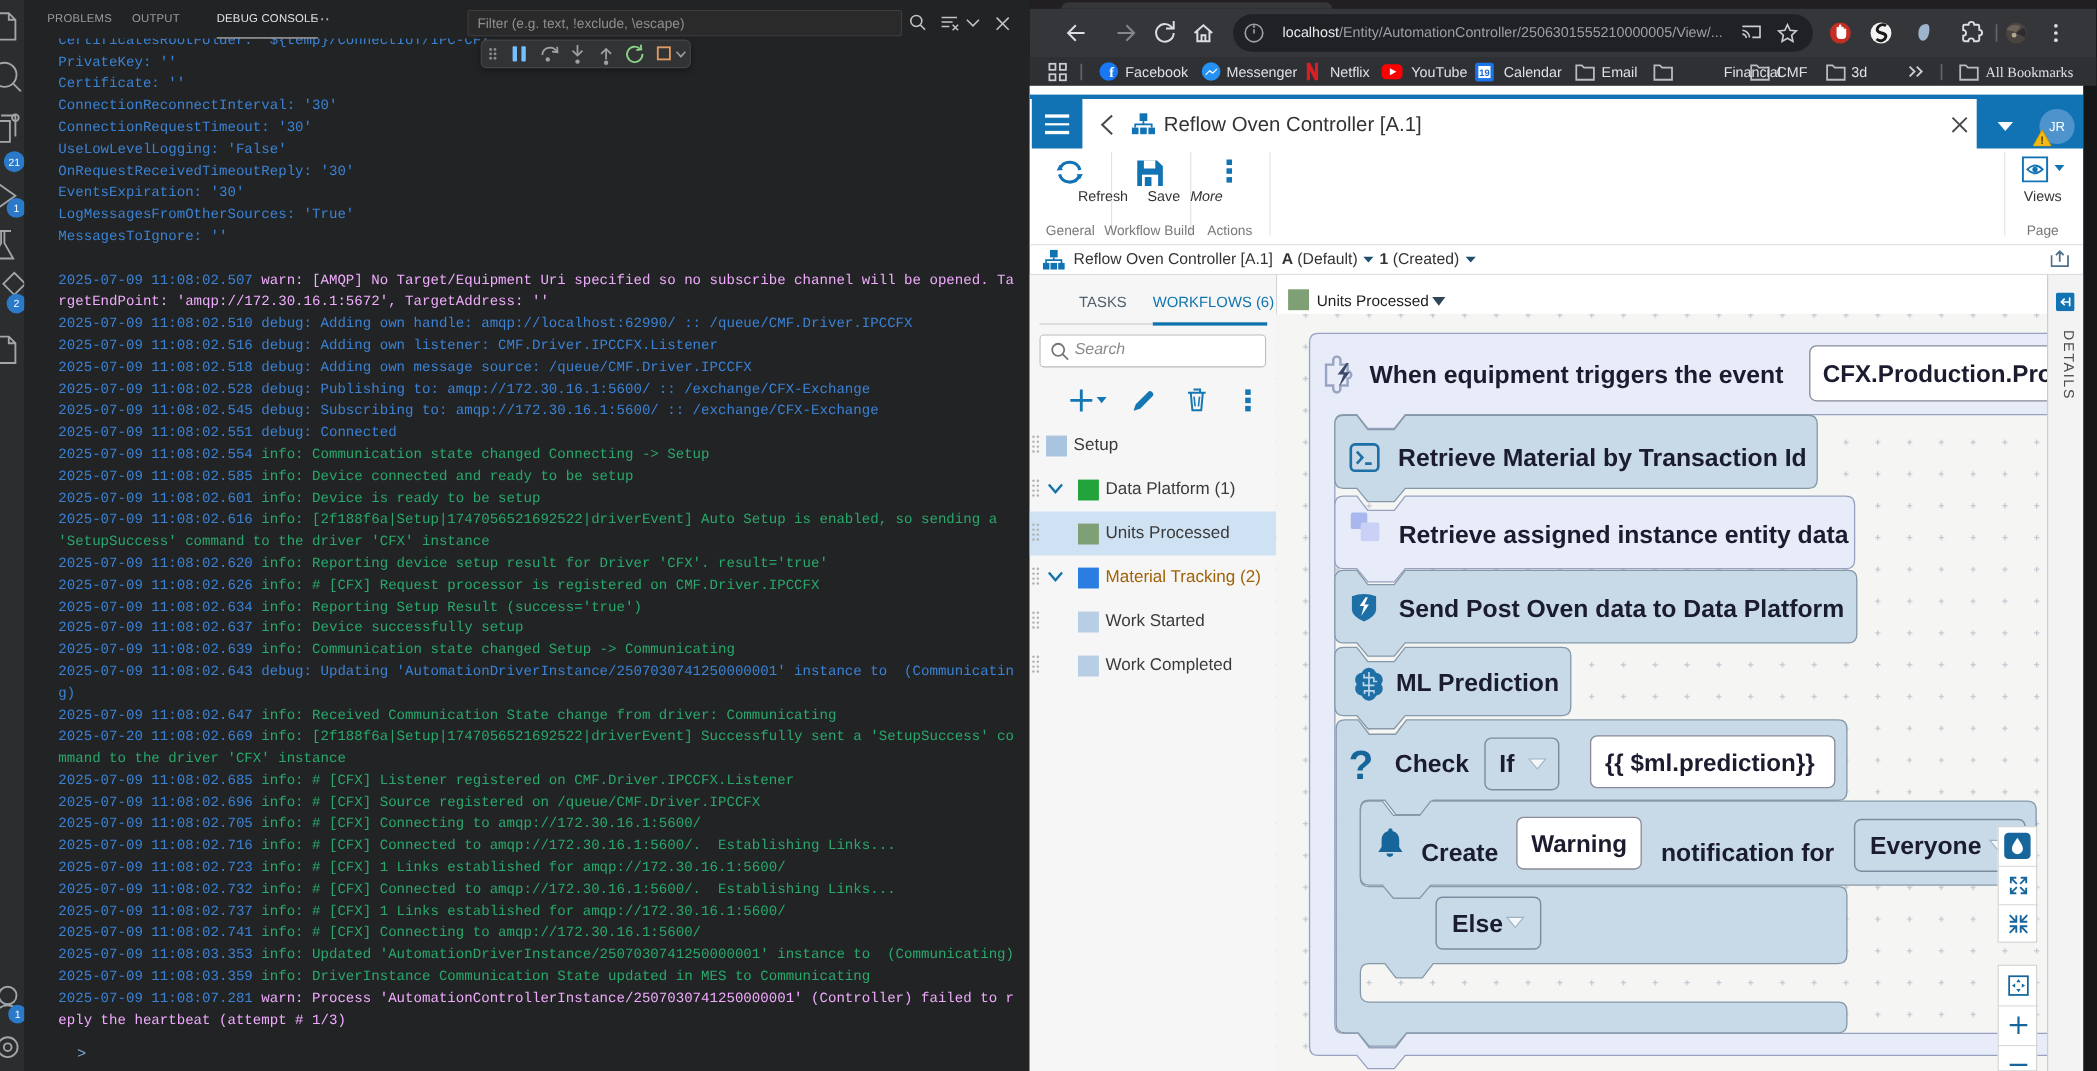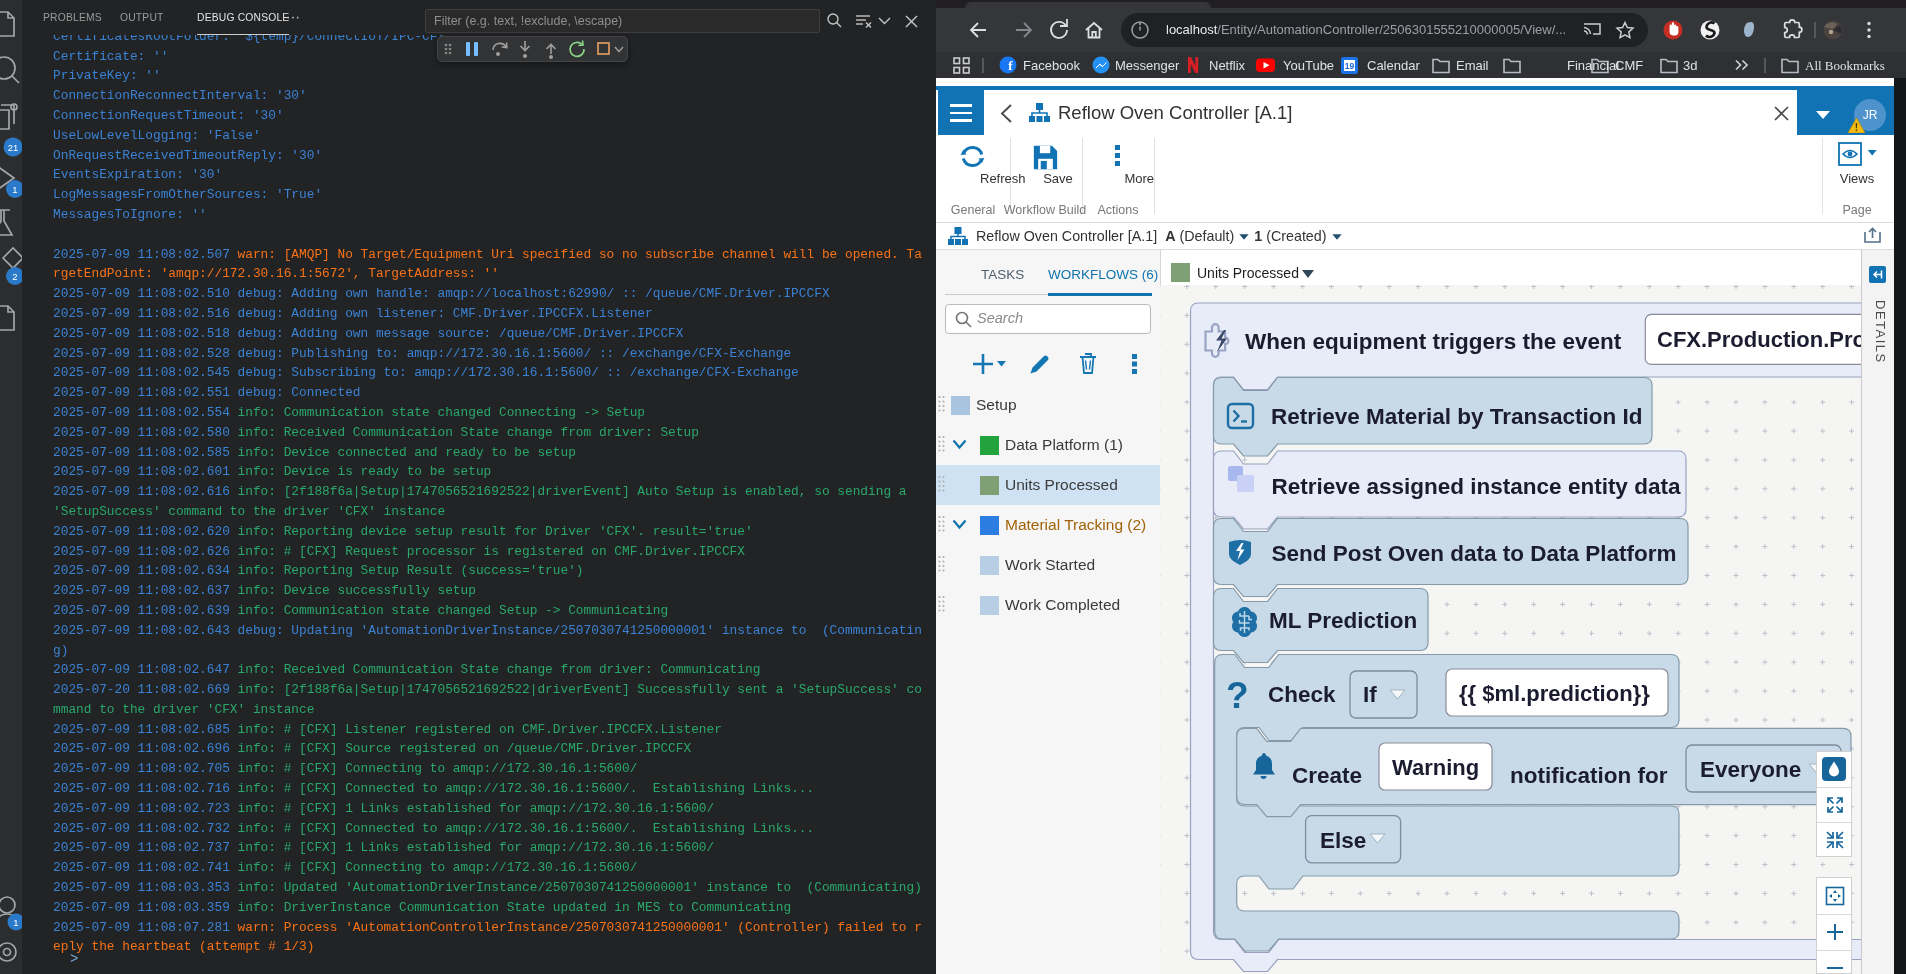--- a/index.html
+++ b/index.html
@@ -6,21 +6,21 @@
   html,body { width:1906px; height:974px; overflow:hidden; background:#000; }
   body { font-family:"Liberation Sans", sans-serif; position:relative; }
   .abs { position:absolute; }
 
   
   #vscode { left:0; top:0; width:936px; height:974px; background:#212325; overflow:hidden; }
   #actbar { left:0; top:0; width:22px; height:974px; background:#2b2d2e; }
   #log { left:53px; top:26.8px; width:880px; font-family:"Liberation Mono", monospace;
          font-size:12.82px; line-height:19.8px; }
   #log div { height:19.8px; white-space:pre; }
-  .b { color:#3b82d4; } .g { color:#2aa86b; } .y { color:#f97316; }
+  .b { color:#3b82d4; } .g { color:#2aa86b; } .y { color:#f0abfc; }
 
   #tabbar { left:22px; top:0; width:914px; height:35px; background:#212325; }
   .ptab { position:absolute; top:0; height:35px; line-height:35px; font-size:10.3px; letter-spacing:.2px; color:#9b9b9b; }
   #filterbox { left:403px; top:9px; width:395px; height:24px; background:#2a2a2b; border:1px solid #3e3e40; border-radius:2px;
                color:#8f8f92; font-size:12.5px; line-height:22px; padding-left:8px; }
   #dbgtool { left:437px; top:36px; width:191px; height:26px; background:#323334; border:1px solid #454546; border-radius:5px;
              box-shadow:0 2px 6px rgba(0,0,0,.4); }
 
   
   #chrome { left:936px; top:0; width:970px; height:974px; background:#35363a; }
@@ -31,40 +31,39 @@
   .ctext { color:#dfe1e5; font-size:13px; }
   .curl { font-size:13px; }
   .gray13 { color:#76787a; font-size:12.5px; }
 </style>
 </head>
 <body>
 
 <div id="vscode" class="abs">
   <div id="log" class="abs">
 <div><span class="b">CertificatesRootFolder: '${temp}/ConnectIoT/IPC-CFX'</span></div>
+<div><span class="b">PrivateKey: ''</span></div>
 <div><span class="b">Certificate: ''</span></div>
-<div><span class="b">PrivateKey: ''</span></div>
 <div><span class="b">ConnectionReconnectInterval: '30'</span></div>
 <div><span class="b">ConnectionRequestTimeout: '30'</span></div>
 <div><span class="b">UseLowLevelLogging: 'False'</span></div>
 <div><span class="b">OnRequestReceivedTimeoutReply: '30'</span></div>
 <div><span class="b">EventsExpiration: '30'</span></div>
 <div><span class="b">LogMessagesFromOtherSources: 'True'</span></div>
 <div><span class="b">MessagesToIgnore: ''</span></div>
 <div><span class="b">&nbsp;</span></div>
 <div><span class="b">2025-07-09 11:08:02.507 </span><span class="y">warn: [AMQP] No Target/Equipment Uri specified so no subscribe channel will be opened. Ta</span></div>
 <div><span class="y">rgetEndPoint: 'amqp://172.30.16.1:5672', TargetAddress: ''</span></div>
 <div><span class="b">2025-07-09 11:08:02.510 debug: Adding own handle: amqp://localhost:62990/ :: /queue/CMF.Driver.IPCCFX</span></div>
 <div><span class="b">2025-07-09 11:08:02.516 debug: Adding own listener: CMF.Driver.IPCCFX.Listener</span></div>
 <div><span class="b">2025-07-09 11:08:02.518 debug: Adding own message source: /queue/CMF.Driver.IPCCFX</span></div>
 <div><span class="b">2025-07-09 11:08:02.528 debug: Publishing to: amqp://172.30.16.1:5600/ :: /exchange/CFX-Exchange</span></div>
 <div><span class="b">2025-07-09 11:08:02.545 debug: Subscribing to: amqp://172.30.16.1:5600/ :: /exchange/CFX-Exchange</span></div>
 <div><span class="b">2025-07-09 11:08:02.551 debug: Connected</span></div>
 <div><span class="b">2025-07-09 11:08:02.554 </span><span class="g">info: Communication state changed Connecting -&gt; Setup</span></div>
-<div><span class="b">2025-07-09 11:08:02.580 </span><span class="g">info: Received Communication State change from driver: Setup</span></div>
 <div><span class="b">2025-07-09 11:08:02.585 </span><span class="g">info: Device connected and ready to be setup</span></div>
 <div><span class="b">2025-07-09 11:08:02.601 </span><span class="g">info: Device is ready to be setup</span></div>
 <div><span class="b">2025-07-09 11:08:02.616 </span><span class="g">info: [2f188f6a|Setup|1747056521692522|driverEvent] Auto Setup is enabled, so sending a</span></div>
 <div><span class="g">'SetupSuccess' command to the driver 'CFX' instance</span></div>
 <div><span class="b">2025-07-09 11:08:02.620 </span><span class="g">info: Reporting device setup result for Driver 'CFX'. result='true'</span></div>
 <div><span class="b">2025-07-09 11:08:02.626 </span><span class="g">info: # [CFX] Request processor is registered on CMF.Driver.IPCCFX</span></div>
 <div><span class="b">2025-07-09 11:08:02.634 </span><span class="g">info: Reporting Setup Result (success='true')</span></div>
 <div><span class="b">2025-07-09 11:08:02.637 </span><span class="g">info: Device successfully setup</span></div>
 <div><span class="b">2025-07-09 11:08:02.639 </span><span class="g">info: Communication state changed Setup -&gt; Communicating</span></div>
 <div><span class="b">2025-07-09 11:08:02.643 debug: Updating 'AutomationDriverInstance/2507030741250000001' instance to  (Communicatin</span></div>
@@ -314,21 +313,21 @@
   <svg class="abs" style="left:97px; top:67px;" width="25" height="25" viewBox="0 0 29 29">
     <path d="M1 1 H22 L28 7 V28 H1 Z" fill="#1173b4"></path>
     <rect x="8" y="1" width="12" height="8.5" fill="#fff"></rect>
     <rect x="6" y="16" width="17" height="12" fill="#fff"></rect>
     <rect x="9" y="18.5" width="7" height="9.5" fill="#1173b4"></rect>
   </svg>
   <div class="abs" style="left:86px; top:93px; width:72px; text-align:center; font-size:13px; color:#333;">Save</div>
   <div class="abs" style="left:179px; top:67px; width:4.5px; height:4.5px; background:#1173b4;"></div>
   <div class="abs" style="left:179px; top:75px; width:4.5px; height:4.5px; background:#1173b4;"></div>
   <div class="abs" style="left:179px; top:83px; width:4.5px; height:4.5px; background:#1173b4;"></div>
-  <div class="abs" style="left:146px; top:93px; width:72px; text-align:right; font-size:13px; color:#333;">More</div>
+  <div class="abs" style="left:146px; top:93px; width:72px; text-align:left; font-size:13px; color:#333;font-style:italic;">More</div>
   <div class="abs gray13" style="left:0px; top:125px; width:74px; text-align:center;">General</div>
   <div class="abs gray13" style="left:59px; top:125px; width:100px; text-align:center; white-space:nowrap;">Workflow Build</div>
   <div class="abs gray13" style="left:146px; top:125px; width:72px; text-align:center;">Actions</div>
   <svg class="abs" style="left:902px; top:64px;" width="44" height="24" viewBox="0 0 44 24">
     <rect x="1" y="1" width="22" height="22" fill="none" stroke="#1173b4" stroke-width="1.8"></rect>
     <path d="M5 12 q7 -7 14 0 q-7 7 -14 0 z" fill="none" stroke="#1173b4" stroke-width="1.6"></path>
     <circle cx="12" cy="12" r="2.4" fill="#1173b4"></circle>
     <path d="M33 9 l5 6 l5 -6 z" fill="#1173b4" transform="scale(0.9)"></path>
   </svg>
   <div class="abs" style="left:885px; top:93px; width:72px; text-align:center; font-size:13px; color:#333;">Views</div>

